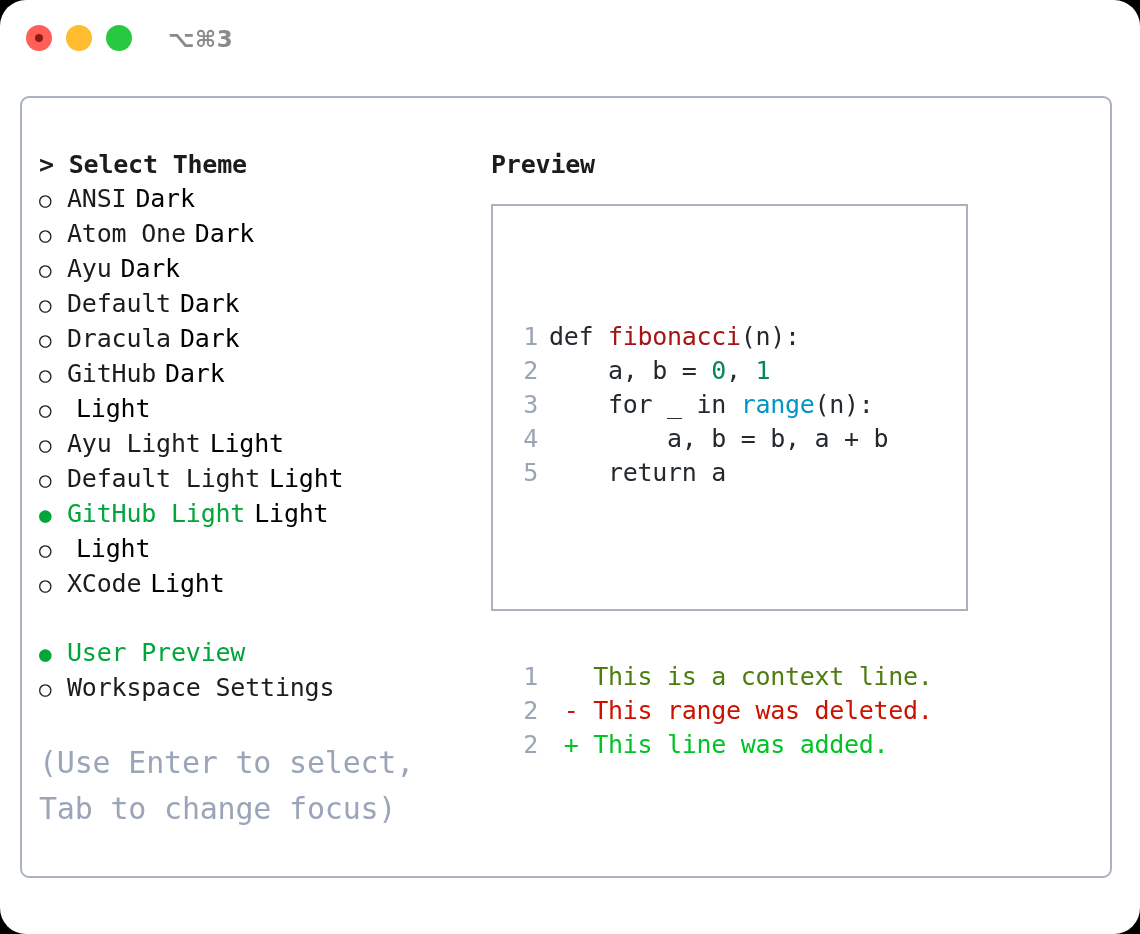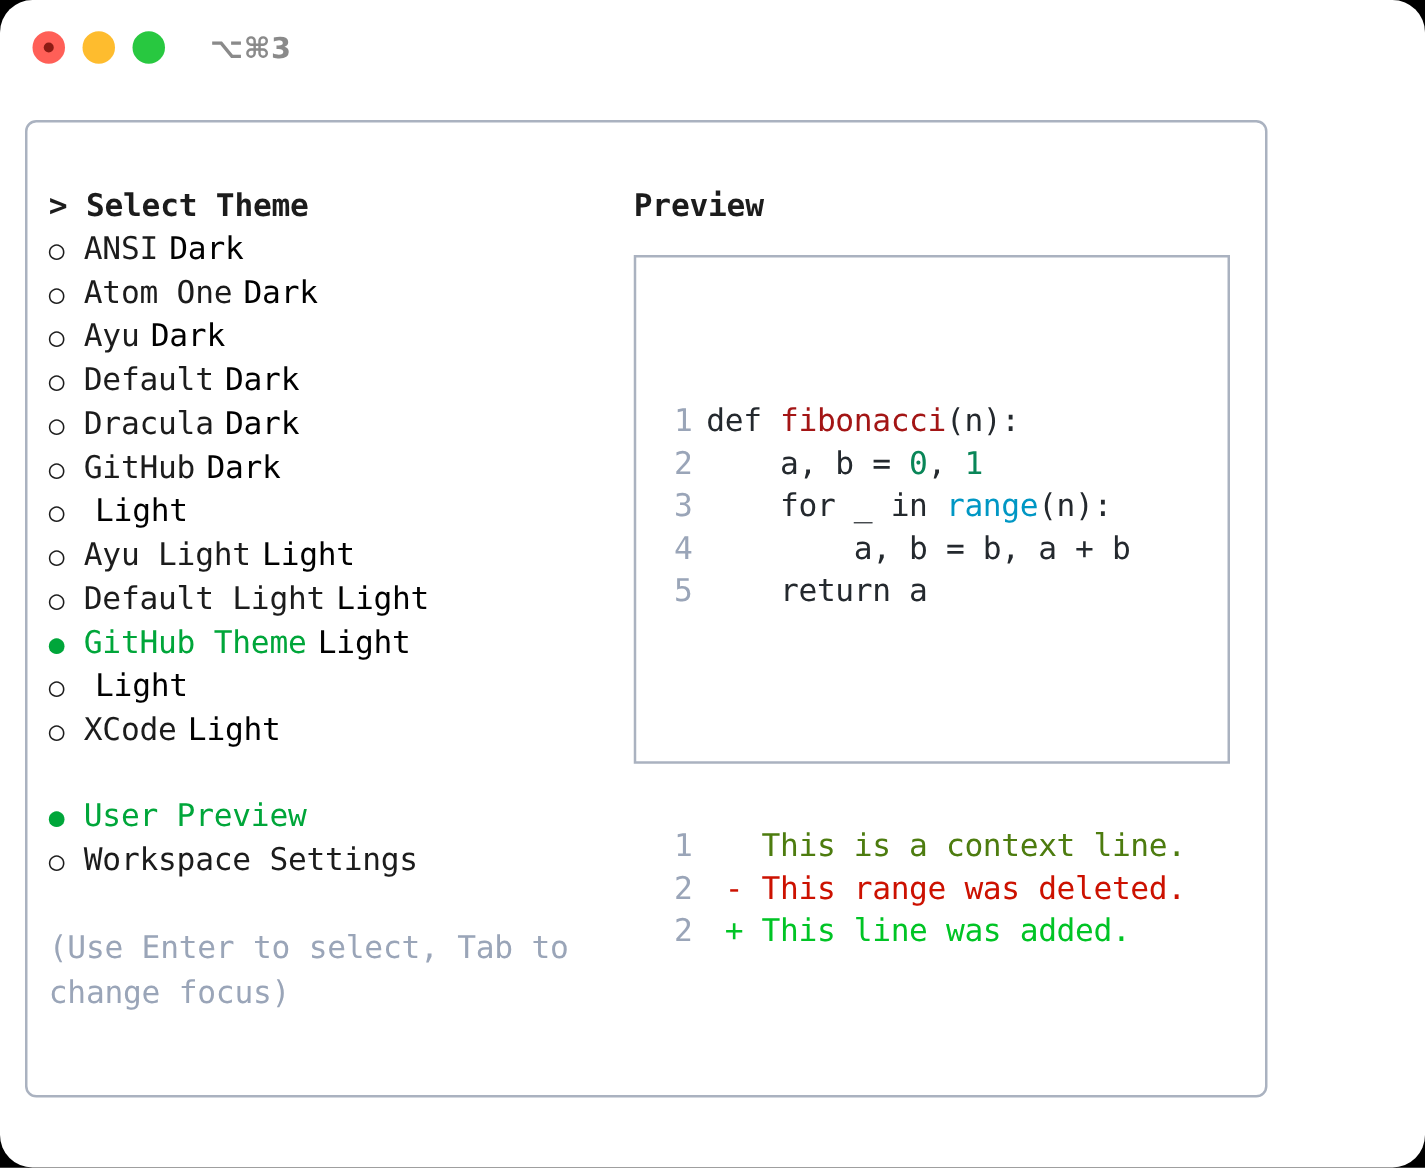--- a/index.html
+++ b/index.html
@@ -68,21 +68,21 @@
     color: #8a8a8a;
     line-height: 34px;
     white-space: pre;
   }
 
   
   .panel {
     position: absolute;
     left: 20px;
     top: 96px;
-    width: 994px;
+    width: 1092px;
     height: 782px;
     border: 2px solid #aab2c0;
     border-radius: 9px;
     box-sizing: border-box;
     background: #ffffff;
   }
 
   .columns {
     position: absolute;
     left: 0; top: 0;
@@ -132,32 +132,32 @@
     color: #00a63a;
   }
   .opt-label { color: #1c1c1c; text-align: right; }
   .opt-row.selected .opt-label { color: #00a63a; }
   .opt-kind {
     color: #000000;
     padding-left: 9px;
   }
   .spacer-lg { height: 34px; }
   .hint {
-    font-size: 25px;
-    line-height: 36px;
+    font-size: 30px;
+    line-height: 46px;
     color: #9aa5b8;
     width: 420px;
     white-space: pre-wrap;
     letter-spacing: -0.2px;
   }
 
   
   .right-col {
     position: absolute;
-    left: 485px;
+    left: 469px;
     top: 50px;
     width: 500px;
   }
   .preview-title {
     font-size: 25px;
     font-weight: 700;
     color: #1c1c1c;
     line-height: 34px;
     white-space: pre;
     letter-spacing: -0.2px;
@@ -221,21 +221,21 @@
         <div id="theme-list">
             <div class="opt-row"><span class="marker">○</span><span class="opt-label">ANSI</span><span class="opt-kind">Dark</span></div>
             <div class="opt-row"><span class="marker">○</span><span class="opt-label">Atom One</span><span class="opt-kind">Dark</span></div>
             <div class="opt-row"><span class="marker">○</span><span class="opt-label">Ayu</span><span class="opt-kind">Dark</span></div>
             <div class="opt-row"><span class="marker">○</span><span class="opt-label">Default</span><span class="opt-kind">Dark</span></div>
             <div class="opt-row"><span class="marker">○</span><span class="opt-label">Dracula</span><span class="opt-kind">Dark</span></div>
             <div class="opt-row"><span class="marker">○</span><span class="opt-label">GitHub</span><span class="opt-kind">Dark</span></div>
             <div class="opt-row"><span class="marker">○</span><span class="opt-kind">Light</span></div>
             <div class="opt-row"><span class="marker">○</span><span class="opt-label">Ayu Light</span><span class="opt-kind">Light</span></div>
             <div class="opt-row"><span class="marker">○</span><span class="opt-label">Default Light</span><span class="opt-kind">Light</span></div>
-            <div class="opt-row selected"><span class="marker sel">●</span><span class="opt-label">GitHub Theme</span><span class="opt-kind">Light</span></div>
+            <div class="opt-row selected"><span class="marker sel">●</span><span class="opt-label">GitHub Light</span><span class="opt-kind">Light</span></div>
             <div class="opt-row"><span class="marker">○</span><span class="opt-kind">Light</span></div>
             <div class="opt-row"><span class="marker">○</span><span class="opt-label">XCode</span><span class="opt-kind">Light</span></div>
           </div>
 
         <div class="spacer-lg"></div>
 
 
         <div id="apply-list">
             <div class="opt-row selected"><span class="marker sel">●</span><span class="opt-label">User Preview</span></div>
             <div class="opt-row"><span class="marker">○</span><span class="opt-label">Workspace Settings</span></div>

